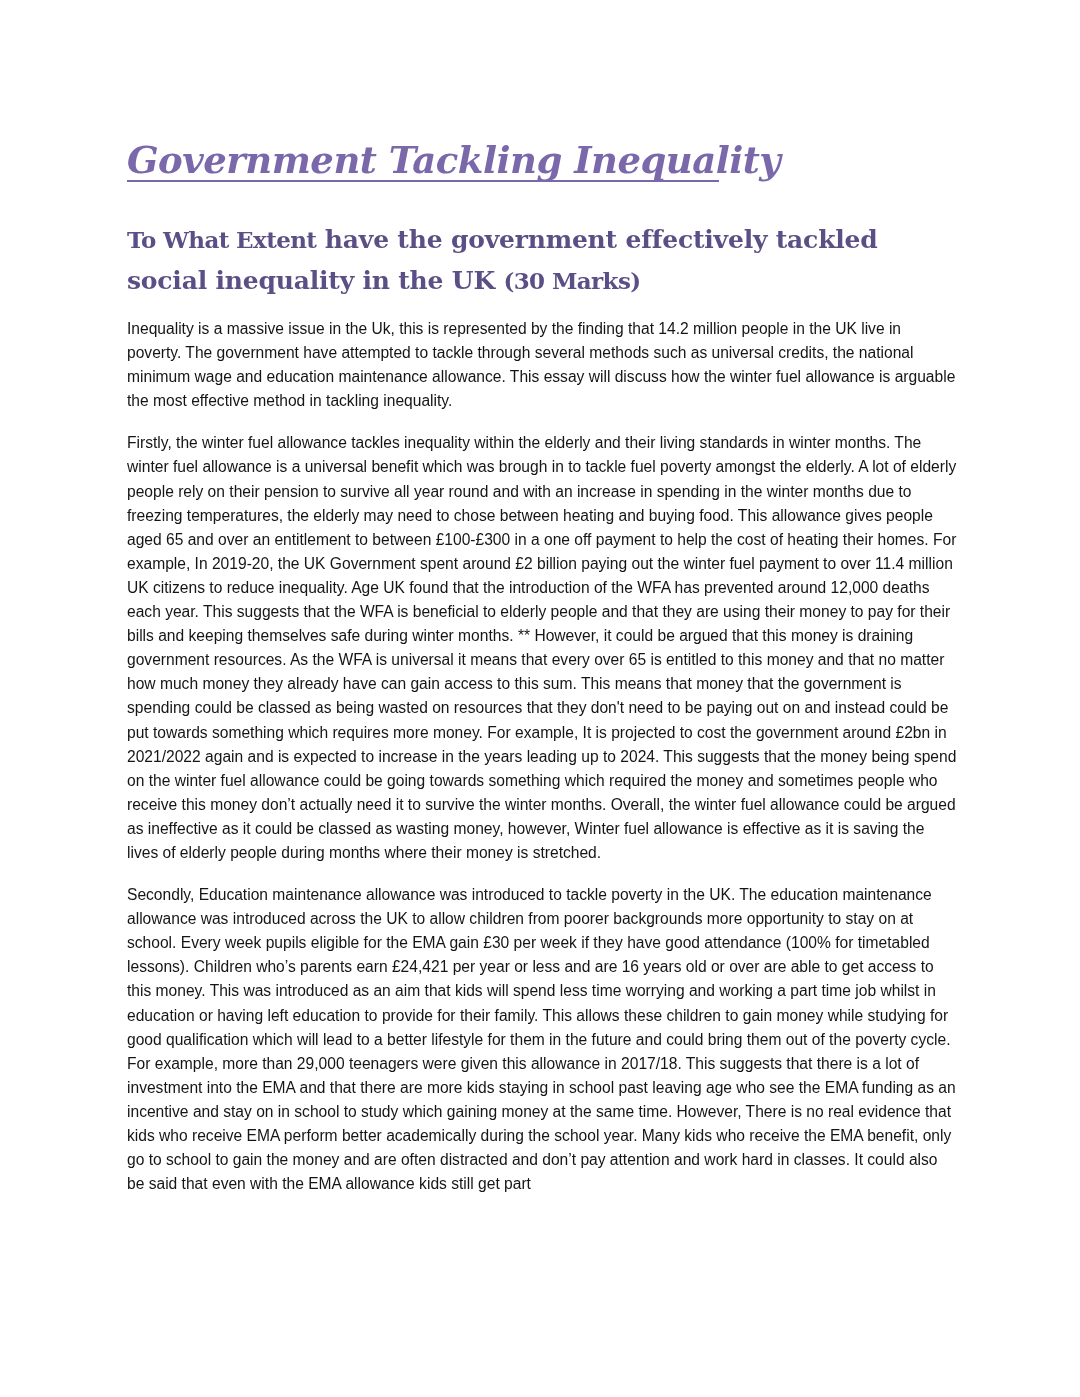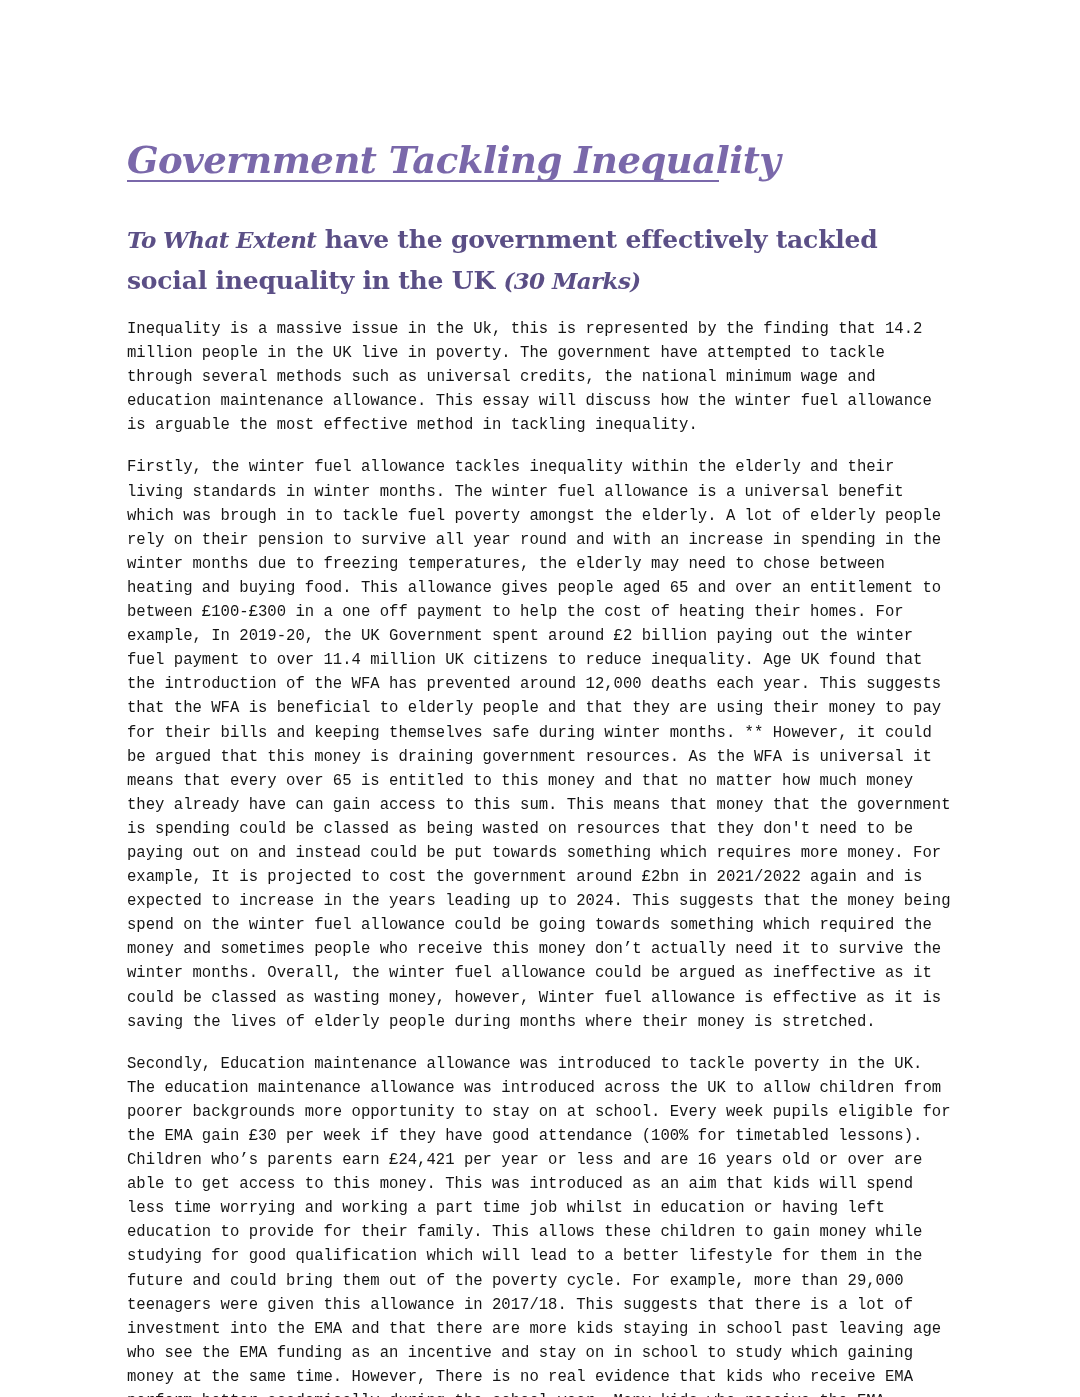--- a/index.html
+++ b/index.html
@@ -50,38 +50,36 @@
       width: 820px;
       margin: 0;
       font-family: "DejaVu Serif", serif;
       font-weight: bold;
       font-size: 25px;
       line-height: 41px;
       color: #5b4f86;
       letter-spacing: -0.2px;
     }
     .subtitle .script {
-      font-style: italic;
       font-weight: bold;
       font-size: 23px;
       letter-spacing: -0.6px;
     }
     .body-text {
       position: absolute;
       left: 127px;
       top: 317px;
       width: 830px;
       font-family: "Liberation Sans", sans-serif;
       font-size: 15.6px;
       line-height: 24.1px;
       color: #151515;
     }
     .body-text p {
       margin: 0 0 18px 0;
-      font-family: Liberation Mono, monospace;
     }
   </style>
 </head>
 <body>
 
 <div class="page">
 
   <h1 class="title">Government Tackling Inequality</h1>
   <div class="title-underline"></div>
 

